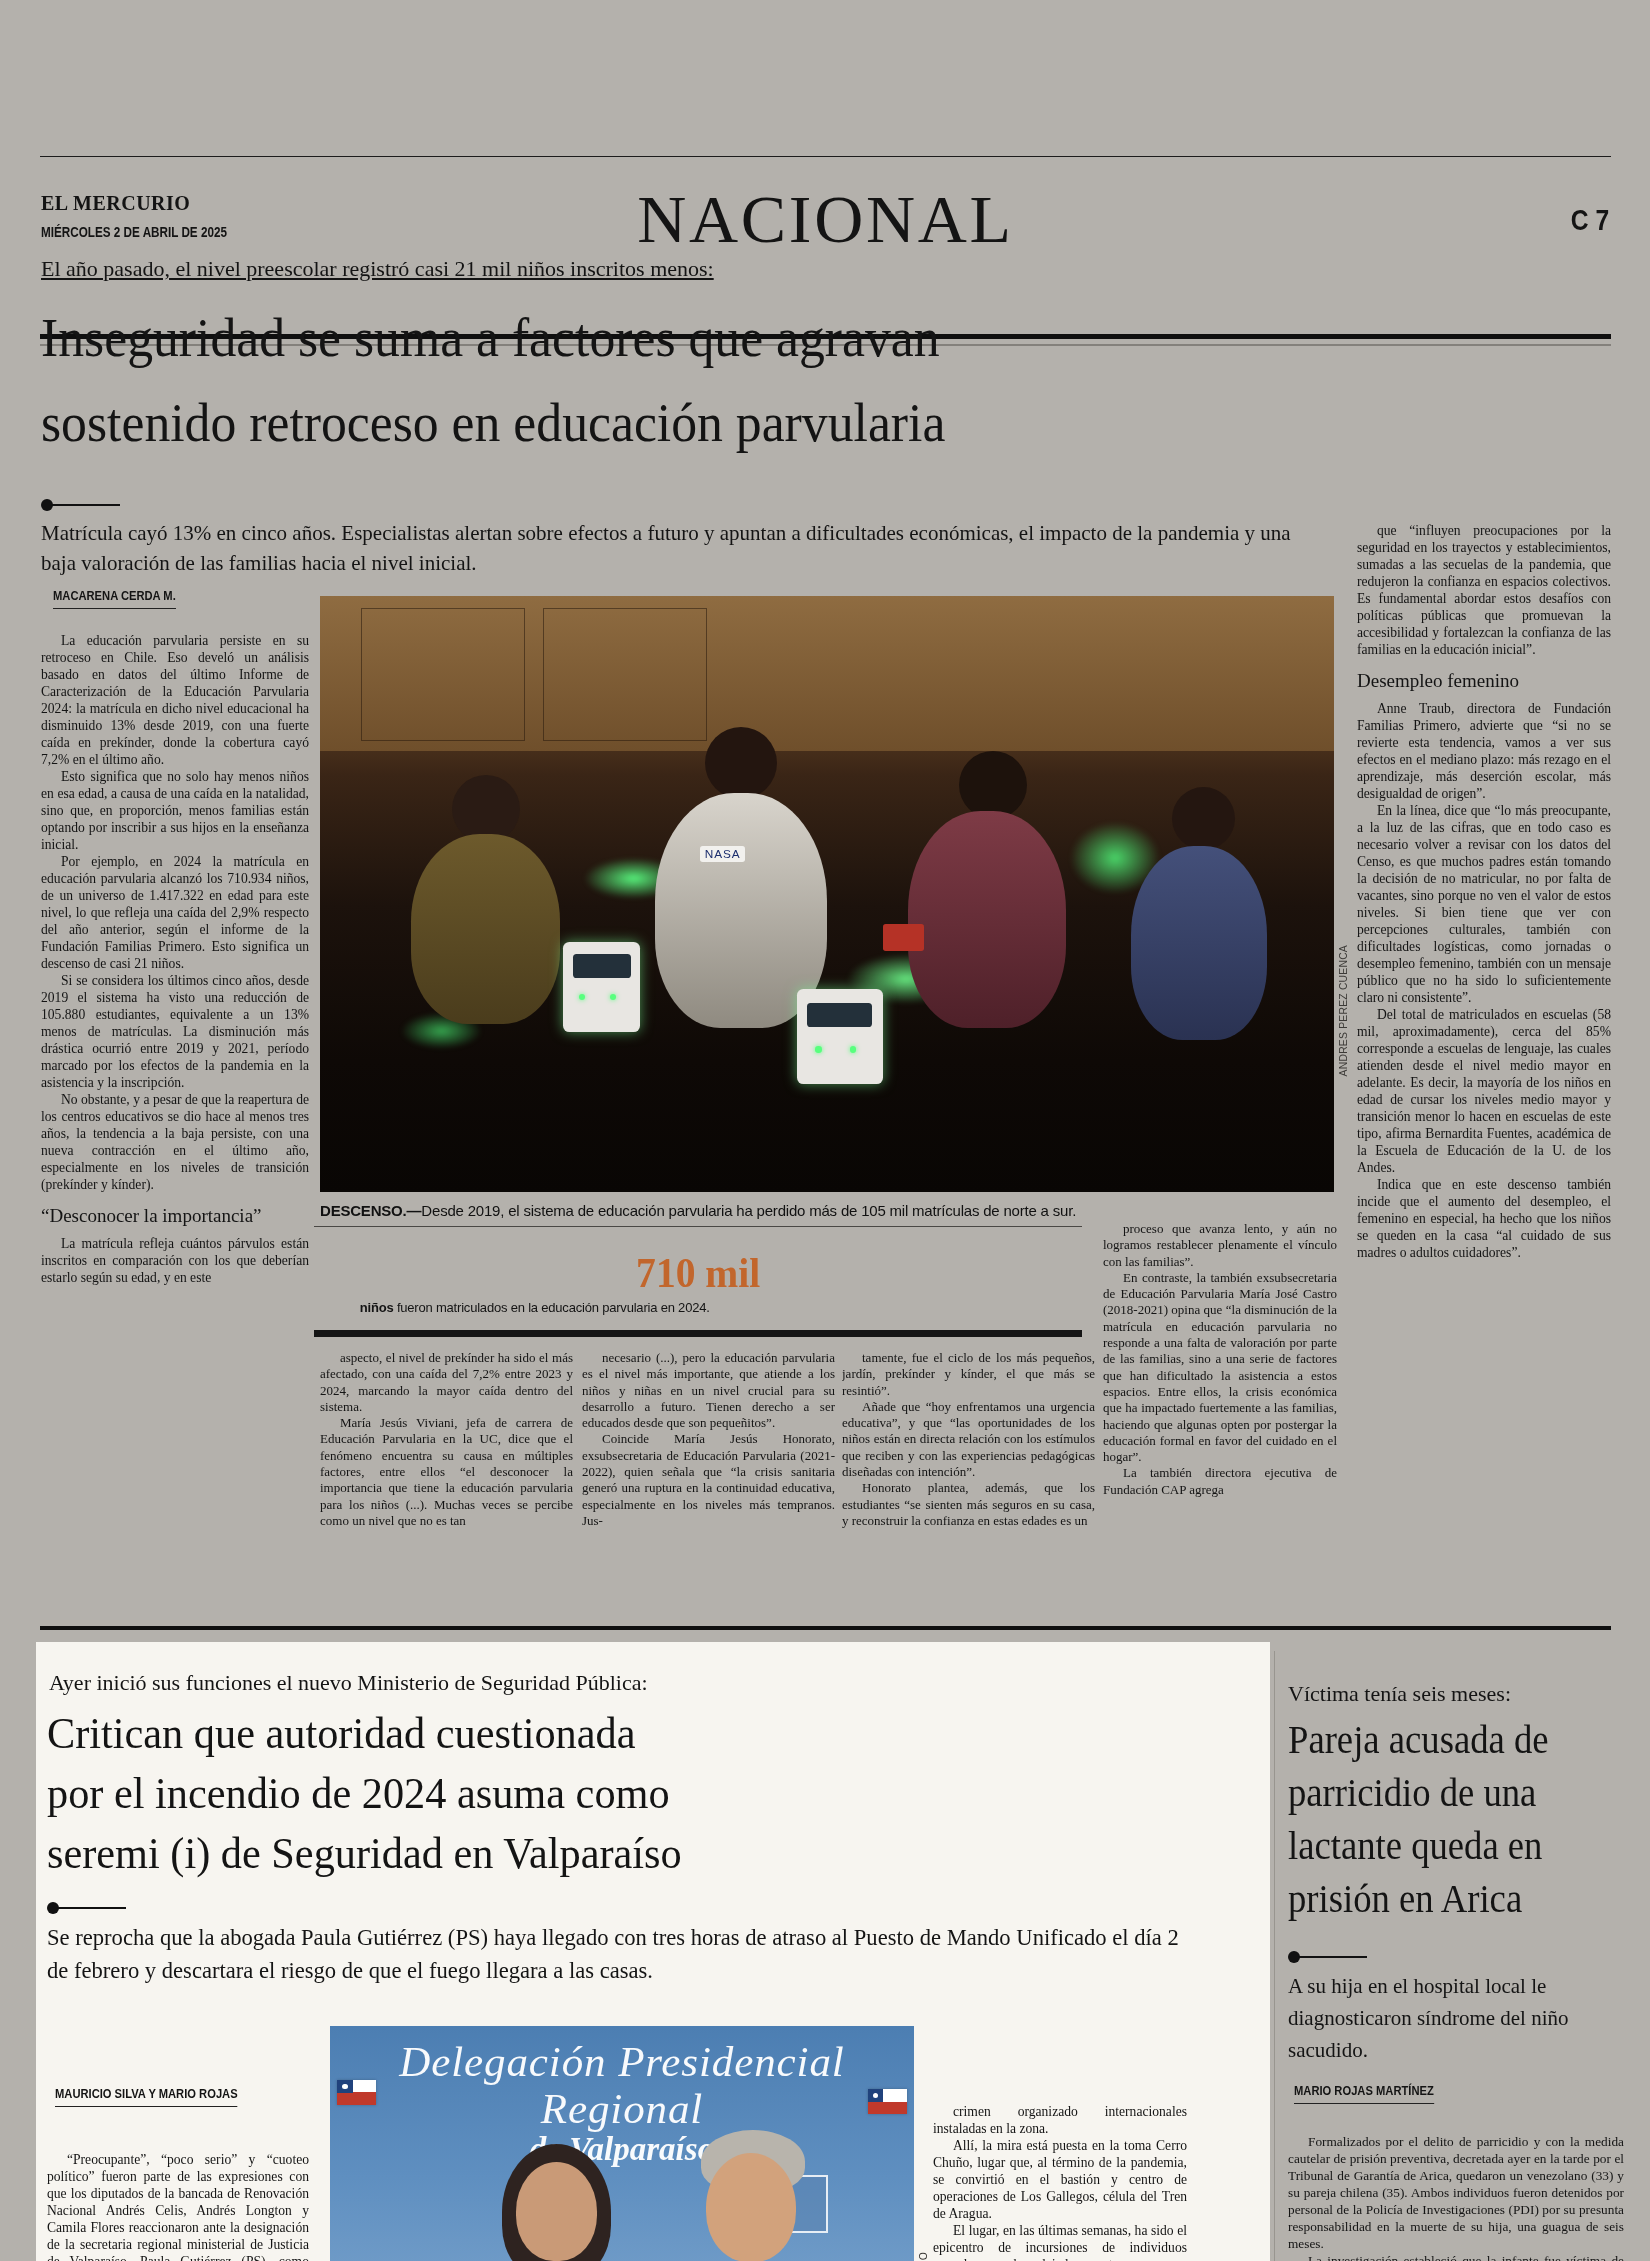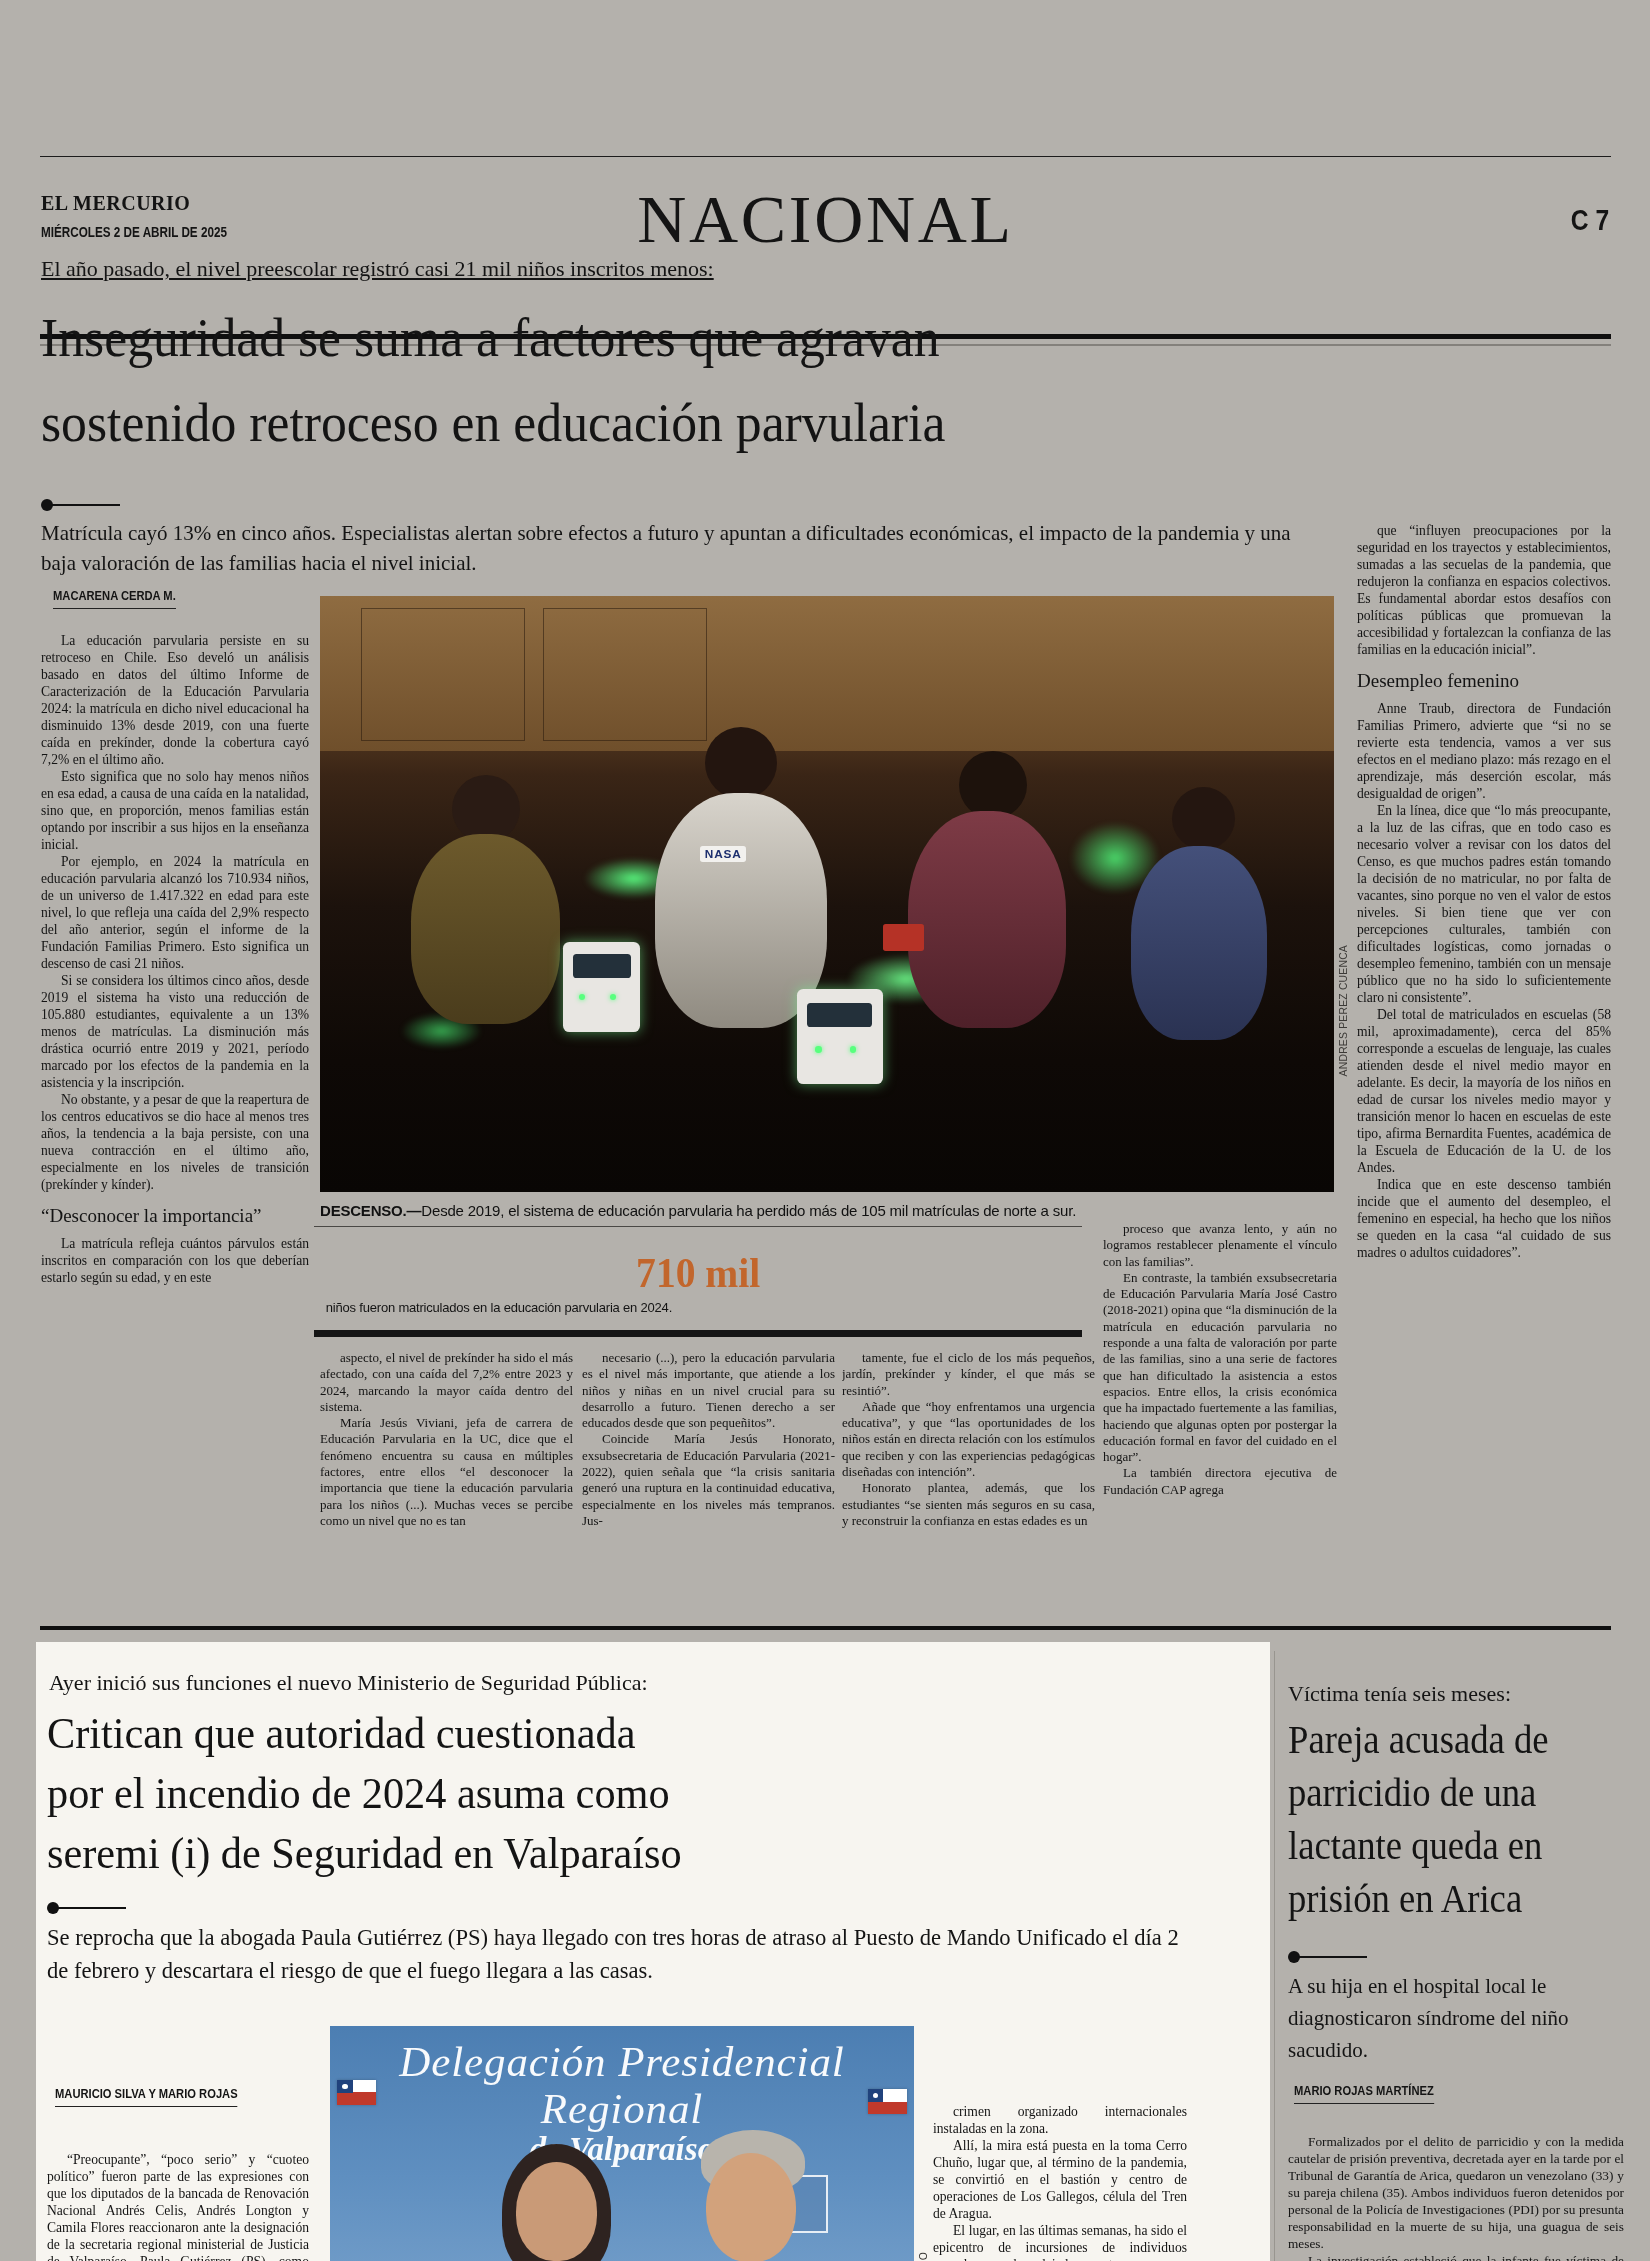--- a/index.html
+++ b/index.html
@@ -35,30 +35,30 @@
   
   .photo1{position:absolute;left:320px;top:596px;width:1014px;height:596px;overflow:hidden;background:linear-gradient(180deg,#7c5c35 0%,#6b4a28 14%,#3a2516 30%,#1c120c 52%,#0e0906 78%,#090604 100%);}
   .p1-cab{position:absolute;left:0;top:0;width:100%;height:26%;background:linear-gradient(180deg,#8f6c41,#6f4f2b);}
   .p1-door{position:absolute;top:2%;width:16%;height:22%;border:1.8px solid rgba(40,25,12,.55);}
   .p1-glow{position:absolute;border-radius:50%;filter:blur(2.7px);}
   .p1-kid{position:absolute;border-radius:46% 46% 38% 38%;}
   .p1-head{position:absolute;border-radius:50%;}
   .p1-robot{position:absolute;background:#e8e6e2;border-radius:6.3px;box-shadow:0 0 12.7px rgba(120,255,150,.55);}
   .p1-robot .visor{position:absolute;left:12%;top:14%;width:76%;height:26%;background:#23303a;border-radius:3.6px;}
   .p1-robot .led{position:absolute;width:6.3px;height:6.3px;border-radius:50%;background:#58ff7e;box-shadow:0 0 5.4px #58ff7e;}
-  .p1-tag{position:absolute;font-family:"Liberation Sans",sans-serif;font-weight:bold;font-size:11.8px;color:#1d2f6e;background:#f2f1ee;padding:0.9px 4.5px;border-radius:2.7px;letter-spacing:0.9px;}
+  .p1-tag{position:absolute;font-family:"Liberation Sans",sans-serif;font-weight:normal;font-size:11.8px;color:#1d2f6e;background:#f2f1ee;padding:0.9px 4.5px;border-radius:2.7px;letter-spacing:0.9px;}
   .p1-red{position:absolute;background:#b53226;border-radius:2.7px;}
 
   
   .stats{position:absolute;left:314px;top:1226px;width:768px;height:89px;border-top:1.4px solid #4a4845;display:flex;align-items:flex-end;}
   .stat{flex:1 1 0;position:relative;padding:8.1px 11.8px 0 11.8px;}
   .stat + .stat{border-left:1.8px dotted #6b6965;}
   .stat-value{text-align:center;font-size:43px;font-weight:bold;color:#c2662c;line-height:45px;transform:scaleX(.92);}
   .stat-desc{margin-top:4.5px;font-family:"Liberation Sans",sans-serif;font-size:13px;line-height:16.3px;letter-spacing:-0.2px;}
-  .stat-desc b{font-weight:normal;}
+  .stat-desc b{font-weight:bold;margin-left:34px;}
   .stats-bar{position:absolute;left:314px;top:1330px;width:768px;height:7.2px;background:#151515;}
 
   
   .story-divider{position:absolute;left:40px;top:1626px;width:1571px;height:4.1px;background:#101010;}
 
   
   .panel2{position:absolute;left:36px;top:1642px;width:1234px;height:1444px;background:#f7f5f0;}
   .v-divider{position:absolute;left:1274px;top:1651px;width:0.9px;height:1429px;background:#98958f;}
 
   .photo2{position:absolute;left:330px;top:2026px;width:584px;height:506px;overflow:hidden;background:linear-gradient(180deg,#4c7eb2 0%,#5f8fc0 30%,#7ba4cd 62%,#93b4d6 100%);}

